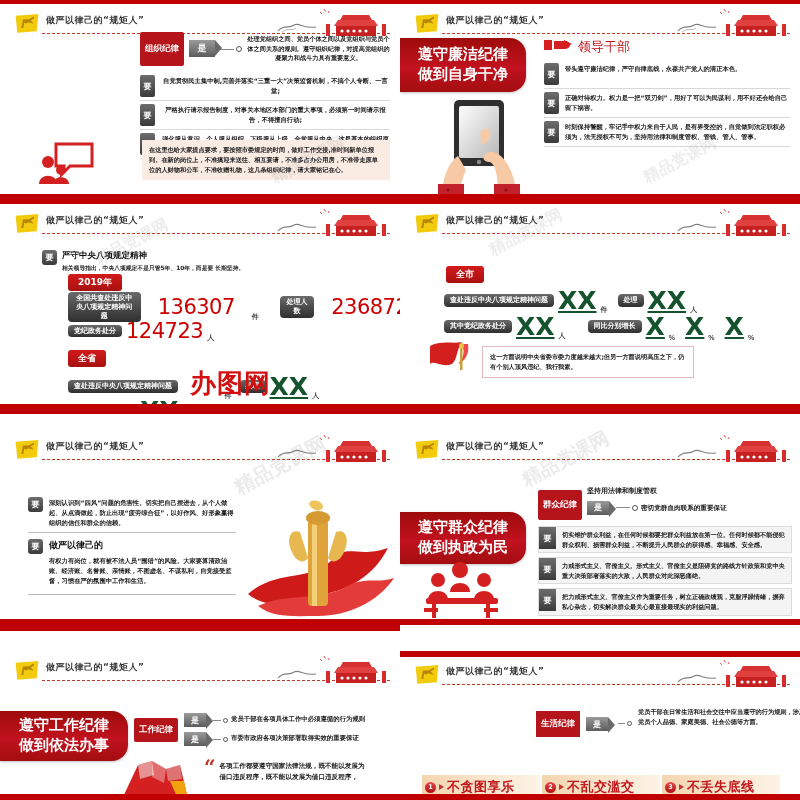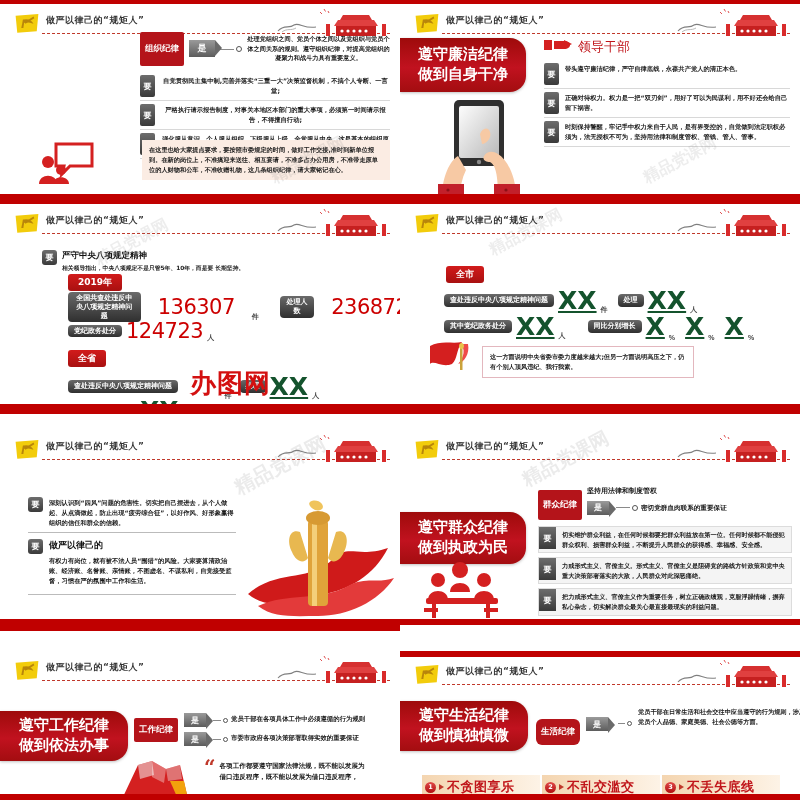--- a/index.html
+++ b/index.html
@@ -812,27 +812,23 @@
           <circle cx="28" cy="25" r="1.6" fill="#fff"></circle>
             <circle cx="34" cy="25" r="1.6" fill="#fff"></circle>
           <circle cx="40" cy="25" r="1.6" fill="#fff"></circle>
             <circle cx="46" cy="25" r="1.6" fill="#fff"></circle>
           <circle cx="52" cy="25" r="1.6" fill="#fff"></circle>
           <path d="M6 6 l2 2 M10 3 l1.5 2.5 M14 5 l1 2" stroke="#e05050" stroke-width="1"></path>
         </svg>
       </div>
     </div>
 
-    <div class="bigtitle" style="left:0;top:76px;width:128px;height:50px;font-size:15px;">
-      <span>遵守生活纪律</span>
-      <span>做到慎独慎微</span>
-    </div>
 
     <div style="position:absolute;left:136px;top:82px;display:flex;gap:6px;align-items:flex-start;">
-      <div class="redchip" style="width:44px;height:26px;border-radius:6px;margin-top:12px;">生活纪律</div>
+      <div class="redchip" style="width:44px;height:26px;border-radius:0;margin-top:4px;">生活纪律</div>
       <div class="shichip" style="width:22px;height:14px;font-size:8px;margin-top:10px;">是</div>
       <div class="connector" style="margin-top:14px;margin-left:4px;">
         <div class="line" style="width:7px;"></div>
           <div class="dot" style="width:5px;height:5px;"></div>
       </div>
       <div class="deftext" style="width:168px;">党员干部在日常生活和社会交往中应当遵守的行为规则，涉及党员个人品德、家庭美德、社会公德等方面。</div>
     </div>
 
     <div class="lcard" style="left:22px;">
       <div class="lhead">

